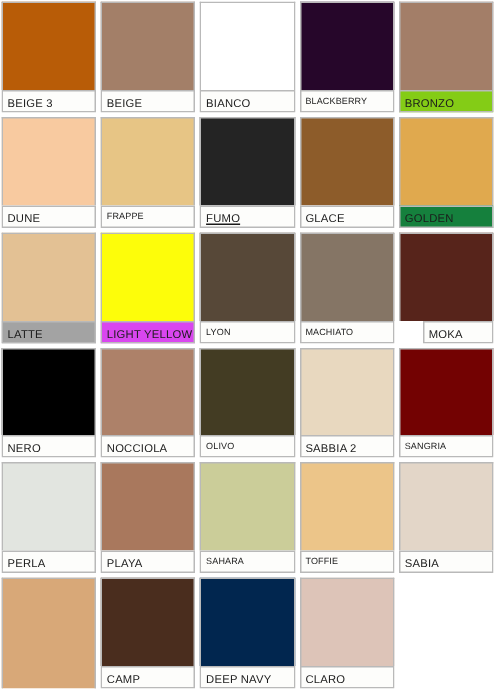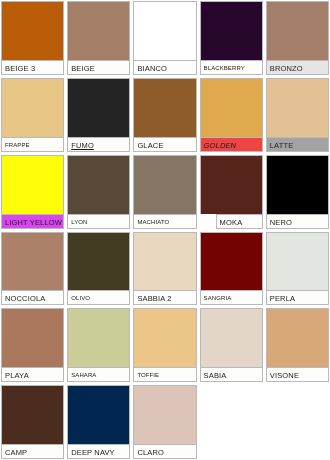--- a/index.html
+++ b/index.html
@@ -80,37 +80,41 @@
     <div class="swatch-cell">
       <div class="swatch-color" style="border-color: rgb(185, 185, 185); background-color: rgb(255, 255, 255);"></div>
       <div class="swatch-label" style="border-color: rgb(185, 185, 185); background: rgb(253, 253, 251); color: rgb(27, 27, 27);">BIANCO</div>
     </div>
     <div class="swatch-cell">
       <div class="swatch-color" style="border-color: rgb(185, 185, 185); background-color: rgb(38, 6, 42);"></div>
       <div class="swatch-label small" style="border-color: rgb(185, 185, 185); background: rgb(253, 253, 251); color: rgb(27, 27, 27);">BLACKBERRY</div>
     </div>
     <div class="swatch-cell">
       <div class="swatch-color" style="border-color: rgb(185, 185, 185); background-color: rgb(163, 126, 104);"></div>
-      <div class="swatch-label" style="border-color: rgb(185, 185, 185); background: #e5e5e5; color: rgb(27, 27, 27);">BRONZO</div>
+      <div class="swatch-label" style="border-color: rgb(185, 185, 185); background: #84cc16; color: rgb(27, 27, 27);">BRONZO</div>
+    </div>
+    <div class="swatch-cell">
+      <div class="swatch-color" style="border-color: rgb(185, 185, 185); background-color: rgb(248, 202, 160);"></div>
+      <div class="swatch-label" style="border-color: rgb(185, 185, 185); background: rgb(253, 253, 251); color: rgb(27, 27, 27);">DUNE</div>
     </div>
     <div class="swatch-cell">
       <div class="swatch-color" style="border-color: rgb(185, 185, 185); background-color: rgb(231, 197, 133);"></div>
       <div class="swatch-label small" style="border-color: rgb(185, 185, 185); background: rgb(253, 253, 251); color: rgb(27, 27, 27);">FRAPPE</div>
     </div>
     <div class="swatch-cell">
       <div class="swatch-color" style="border-color: rgb(185, 185, 185); background-color: rgb(36, 36, 36);"></div>
       <div class="swatch-label" style="border-color: rgb(185, 185, 185); background: rgb(253, 253, 251); color: rgb(27, 27, 27); text-decoration: underline;">FUMO</div>
     </div>
     <div class="swatch-cell">
       <div class="swatch-color" style="border-color: rgb(185, 185, 185); background-color: rgb(141, 92, 42);"></div>
       <div class="swatch-label" style="border-color: rgb(185, 185, 185); background: rgb(253, 253, 251); color: rgb(27, 27, 27);">GLACE</div>
     </div>
     <div class="swatch-cell">
       <div class="swatch-color" style="border-color: rgb(185, 185, 185); background-color: rgb(224, 169, 78);"></div>
-      <div class="swatch-label" style="border-color: rgb(185, 185, 185); background: #ef4444; color: rgb(27, 27, 27); font-style: italic;">GOLDEN</div>
+      <div class="swatch-label" style="border-color: rgb(185, 185, 185); background: #15803d; color: rgb(27, 27, 27);">GOLDEN</div>
     </div>
     <div class="swatch-cell">
       <div class="swatch-color" style="border-color: rgb(185, 185, 185); background-color: rgb(227, 193, 148);"></div>
       <div class="swatch-label" style="border-color: rgb(185, 185, 185); background: #a3a3a3; color: rgb(27, 27, 27);">LATTE</div>
     </div>
     <div class="swatch-cell">
       <div class="swatch-color" style="border-color: rgb(185, 185, 185); background-color: rgb(253, 253, 10);"></div>
       <div class="swatch-label" style="border-color: rgb(185, 185, 185); background: #d946ef; color: rgb(27, 27, 27);">LIGHT YELLOW</div>
     </div>
     <div class="swatch-cell">
@@ -160,21 +164,20 @@
     <div class="swatch-cell">
       <div class="swatch-color" style="border-color: rgb(185, 185, 185); background-color: rgb(236, 197, 137);"></div>
       <div class="swatch-label small" style="border-color: rgb(185, 185, 185); background: rgb(253, 253, 251); color: rgb(27, 27, 27);">TOFFIE</div>
     </div>
     <div class="swatch-cell">
       <div class="swatch-color" style="border-color: rgb(185, 185, 185); background-color: rgb(227, 214, 200);"></div>
       <div class="swatch-label" style="border-color: rgb(185, 185, 185); background: rgb(253, 253, 251); color: rgb(27, 27, 27);">SABIA</div>
     </div>
     <div class="swatch-cell">
       <div class="swatch-color" style="border-color: rgb(185, 185, 185); background-color: rgb(216, 168, 120);"></div>
-      <div class="swatch-label" style="border-color: rgb(185, 185, 185); background: rgb(253, 253, 251); color: rgb(27, 27, 27);">VISONE</div>
     </div>
     <div class="swatch-cell">
       <div class="swatch-color" style="border-color: rgb(185, 185, 185); background-color: rgb(74, 45, 30);"></div>
       <div class="swatch-label" style="border-color: rgb(185, 185, 185); background: rgb(253, 253, 251); color: rgb(27, 27, 27);">CAMP</div>
     </div>
     <div class="swatch-cell">
       <div class="swatch-color" style="border-color: rgb(185, 185, 185); background-color: rgb(1, 38, 79);"></div>
       <div class="swatch-label" style="border-color: rgb(185, 185, 185); background: rgb(253, 253, 251); color: rgb(27, 27, 27);">DEEP NAVY</div>
     </div>
     <div class="swatch-cell">

